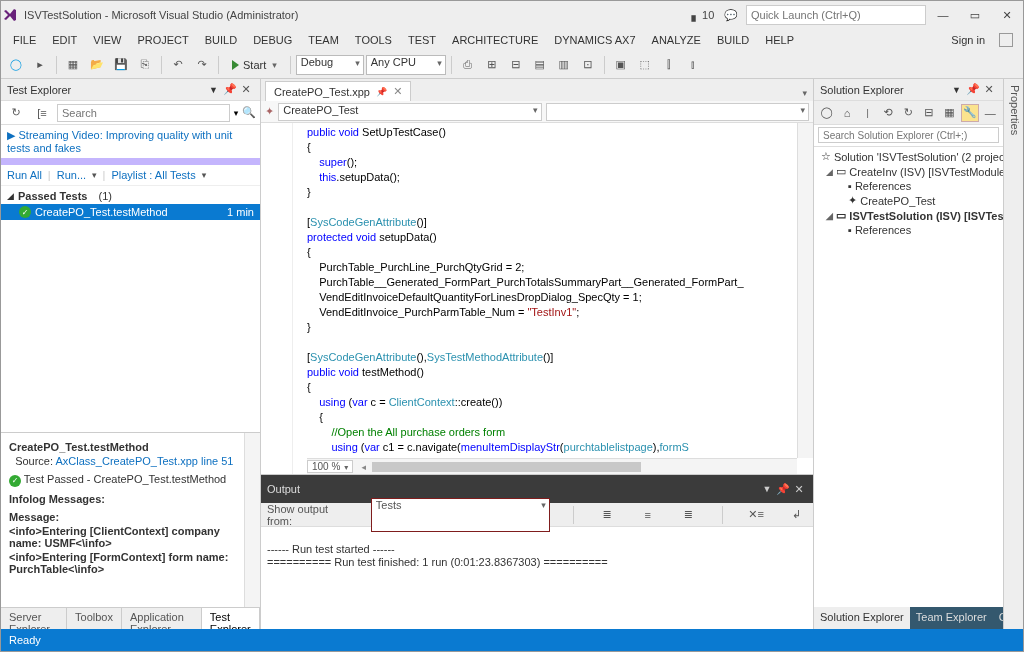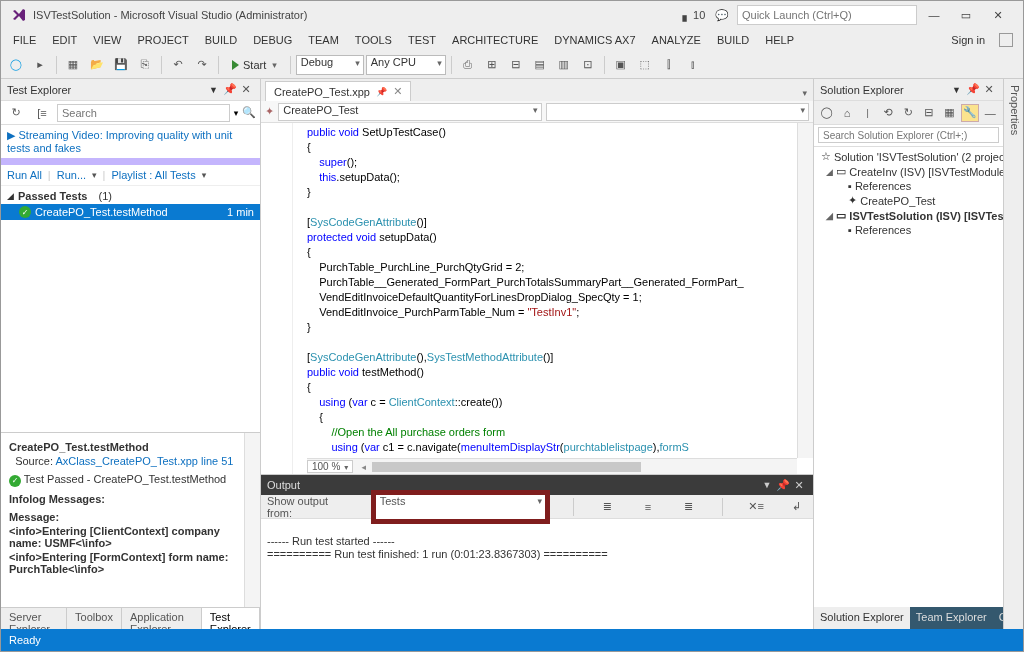--- a/index.html
+++ b/index.html
@@ -1,18 +1,18 @@
 <!DOCTYPE html>
 <html><head>
 <meta charset="utf-8">
 <style>
 *{margin:0;padding:0;box-sizing:border-box;font-family:"Segoe UI",Tahoma,sans-serif;font-size:11px}
 body{background:#eee;width:1024px;height:652px;overflow:hidden;display:flex;flex-direction:column;border:1px solid #999}
 
-.titlebar{height:28px;background:#eee;display:flex;align-items:center;padding:0 10px;color:#444}
+.titlebar{height:28px;background:#eee;display:flex;align-items:center;padding:0 1px;color:#444}
 .titlebar .vsicon{width:16px;height:16px;margin-right:6px;display:inline-flex;align-items:center;justify-content:center}
 .titlebar .title{flex:0 0 auto}
 .titlebar .spacer{flex:1}
 .titlebar .flag{margin-right:10px;display:flex;align-items:center;gap:2px}
 .titlebar .ql{width:180px;height:20px;border:1px solid #ccc;background:#fff;padding:0 4px;color:#999}
 .titlebar .winbtn{width:30px;height:20px;display:flex;align-items:center;justify-content:center;color:#444;margin-left:2px}
 
 .menubar{height:22px;background:#eee;display:flex;align-items:center;padding:0 4px}
 .menubar .mi{padding:3px 8px;color:#333;font-size:11px}
 .menubar .spacer{flex:1}
@@ -64,25 +64,25 @@
 .fold{position:absolute;left:32px;top:0;bottom:0;width:12px;background:#fff}
 .code{position:absolute;left:46px;right:16px;top:0;bottom:16px;overflow:hidden;white-space:pre;color:#000;line-height:15px;padding-top:2px}
 .kw{color:#0000ff}.type{color:#2b91af}.str{color:#a31515}.attr{color:#2b91af}.cm{color:#008000}
 .ed-vscroll{position:absolute;right:0;top:0;bottom:16px;width:16px;background:#f4f4f4;border-left:1px solid #ddd}
 .ed-hscroll{position:absolute;left:46px;right:16px;bottom:0;height:16px;background:#f4f4f4;border-top:1px solid #ddd;display:flex;align-items:center}
 .ed-hscroll .zoom{font-size:10px;color:#555;padding:0 4px;background:#fff;border:1px solid #ccc;margin-right:4px;position:relative}
 .ed-hscroll .zoom::after{content:"▾";font-size:8px;margin-left:4px;color:#666}
 .ed-hscroll .thumb{height:10px;background:#c8c8c8;width:55%;margin-left:2px}
 
 .output-panel{height:155px;display:flex;flex-direction:column;border-top:1px solid #ccc}
-.out-title{height:20px;background:#3b3b3b;color:#ddd;display:flex;align-items:center;padding:0 6px}
+.out-title{height:28px;background:#3b3b3b;color:#ddd;display:flex;align-items:center;padding:0 6px}
 .out-title .t{flex:1}
 .out-title .ico{width:16px;text-align:center;color:#ccc}
 .out-toolbar{height:24px;background:#eee;display:flex;align-items:center;padding:0 6px;gap:20px;border-bottom:1px solid #ddd;color:#555}
-.out-combo{width:190px;height:34px;border:5px solid #7f1d1d;background:#fff;padding:0 4px;position:relative}
+.out-combo{width:190px;height:34px;border:1px solid #7f1d1d;background:#fff;padding:0 4px;position:relative}
 .out-combo::after{content:"▾";position:absolute;right:3px;top:1px;font-size:9px;color:#666}
 .out-body{flex:1;background:#fff;font-family:Consolas,monospace;font-size:11px;color:#333;padding:16px 6px;white-space:pre;overflow:auto}
 
 .right{width:190px;background:#fff;display:flex;flex-direction:column;border-left:1px solid #ccc}
 .se-toolbar{height:24px;background:#eee;display:flex;align-items:center;padding:0 4px;gap:3px;border-bottom:1px solid #ddd}
 .se-toolbar .b{width:18px;height:18px;display:flex;align-items:center;justify-content:center;color:#555}
 .se-toolbar .b.hl{background:#fbe38e;border:1px solid #caa}
 .se-search{height:22px;border-bottom:1px solid #ddd;padding:2px 4px}
 .se-search input{width:100%;height:16px;border:1px solid #ccc;padding:0 4px;color:#999;font-size:10px}
 .se-tree{flex:1;overflow:auto;padding:2px 0;font-size:11px}

